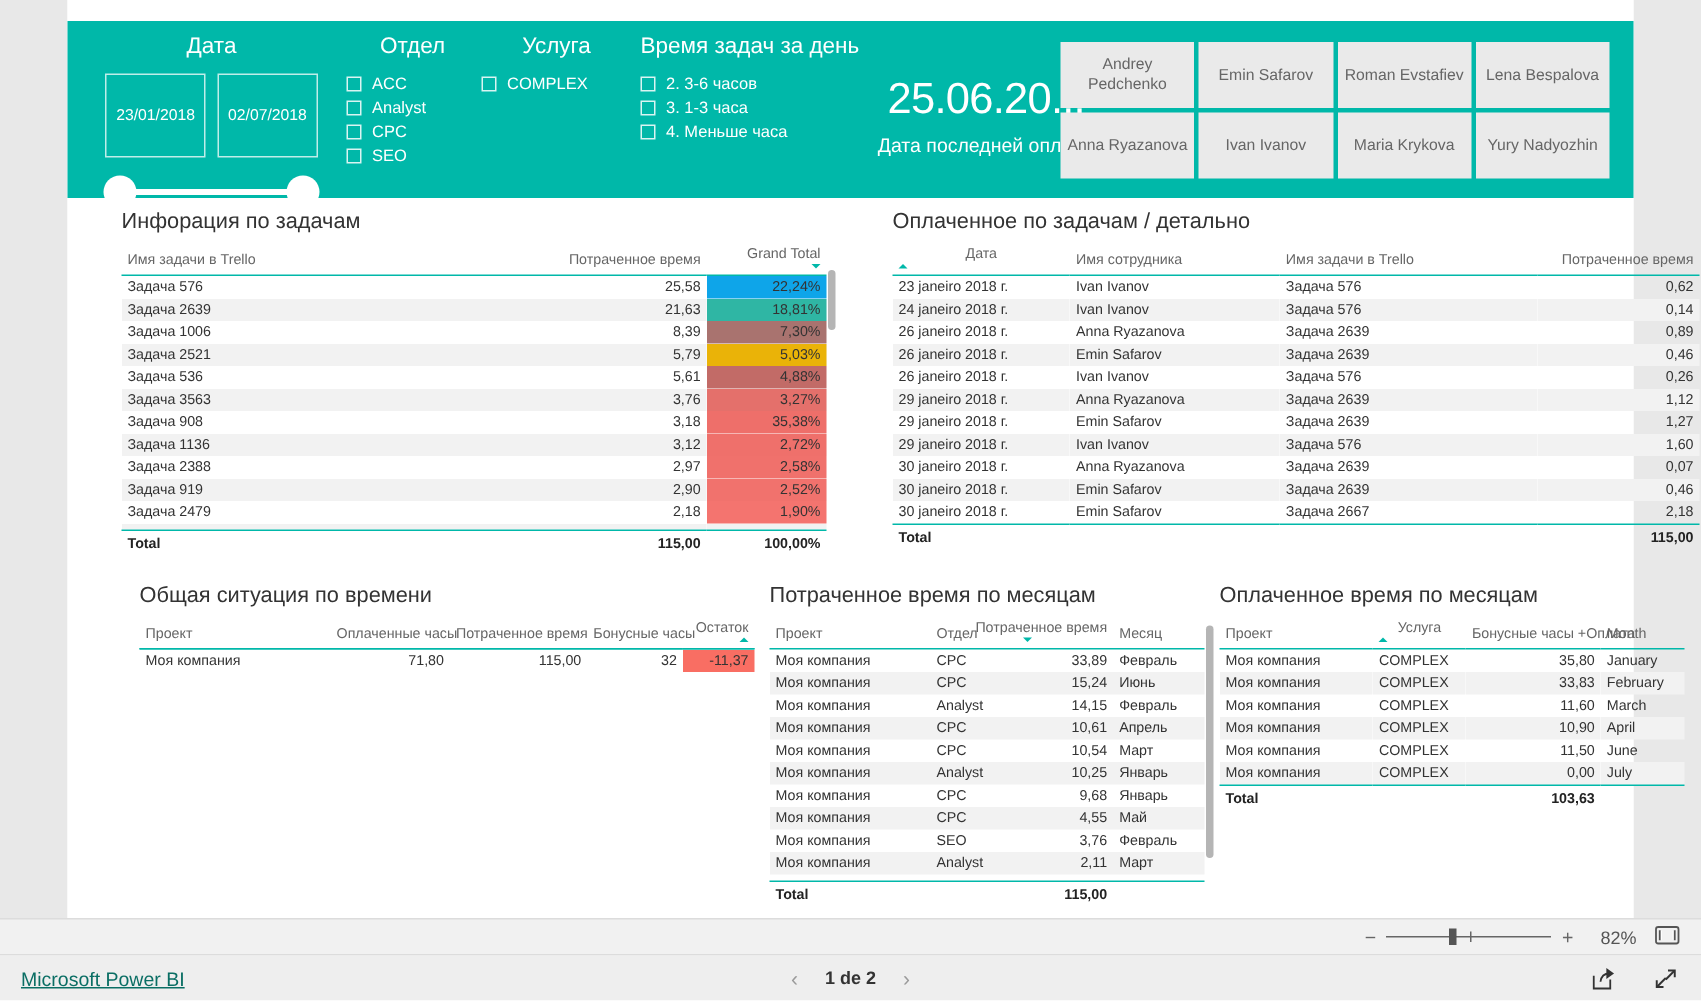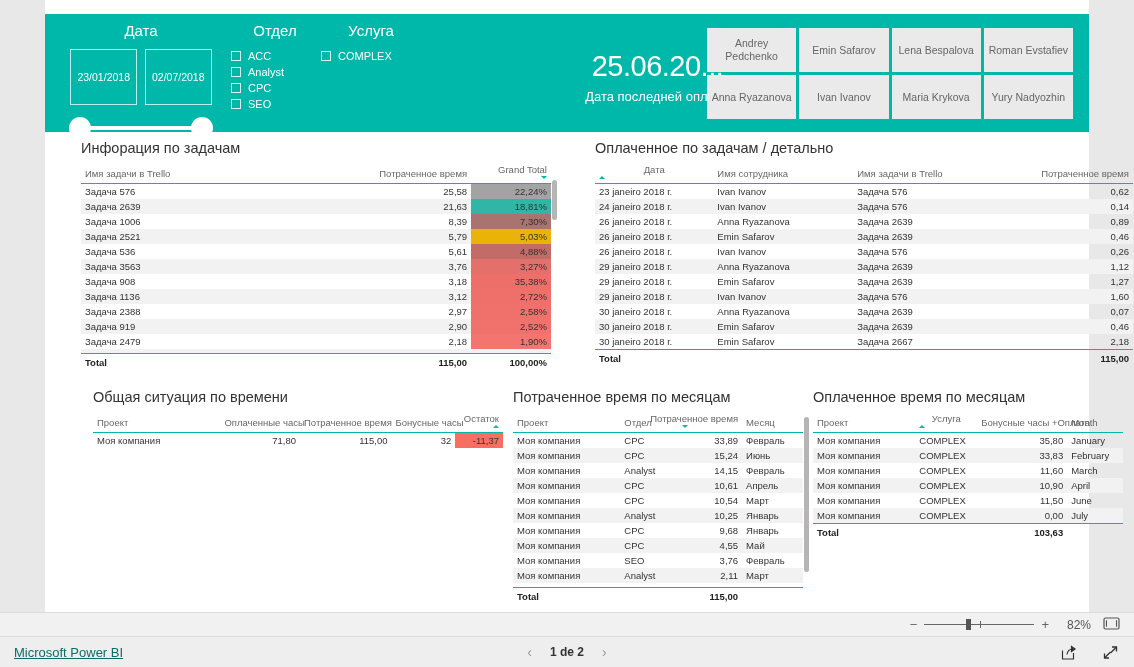--- a/index.html
+++ b/index.html
@@ -207,31 +207,48 @@
       <div class="sl-col sl-usluga">
         <div class="hdr-title">Услуга</div>
         <div class="chk-list">
           <div class="chk-row">
             <span class="chk-box"></span>
             <span class="chk-label">COMPLEX</span>
           </div>
         </div>
       </div>
 
+      <div class="sl-col sl-vremya">
+        <div class="hdr-title">Время задач за день</div>
+        <div class="chk-list">
+          <div class="chk-row">
+            <span class="chk-box"></span>
+            <span class="chk-label">2. 3-6 часов</span>
+          </div>
+          <div class="chk-row">
+            <span class="chk-box"></span>
+            <span class="chk-label">3. 1-3 часа</span>
+          </div>
+          <div class="chk-row">
+            <span class="chk-box"></span>
+            <span class="chk-label">4. Меньше часа</span>
+          </div>
+        </div>
+      </div>
 
       <div class="kpi">
         <div class="kpi-value">25.06.20...</div>
         <div class="kpi-label">Дата последней оплаты</div>
       </div>
 
       <div class="tiles">
         <div class="tile">Andrey Pedchenko</div>
         <div class="tile">Emin Safarov</div>
+        <div class="tile">Roman Evstafiev</div>
         <div class="tile">Lena Bespalova</div>
-        <div class="tile">Roman Evstafiev</div>
         <div class="tile">Anna Ryazanova</div>
         <div class="tile">Ivan Ivanov</div>
         <div class="tile">Maria Krykova</div>
         <div class="tile">Yury Nadyozhin</div>
       </div>
     </div>
 
     <div class="vis" id="vis-tasks">
       <div class="vis-title">Инфорация по задачам</div>
       <div style="position:relative;">
@@ -250,21 +267,21 @@
                   <span>Grand Total</span>
                   <span class="sort-caret"></span>
                 </span>
               </th>
             </tr>
           </thead>
           <tbody id="tasks-body">
               <tr>
                 <td>Задача 576</td>
                 <td class="num">25,58</td>
-                <td class="num gt-cell" style="background:#a3a3a3;">22,24%</td>
+                <td class="num gt-cell" style="background:#0ea5e9;">22,24%</td>
               </tr>
               <tr>
                 <td>Задача 2639</td>
                 <td class="num">21,63</td>
                 <td class="num gt-cell" style="background:#2FB6A4;">18,81%</td>
               </tr>
               <tr>
                 <td>Задача 1006</td>
                 <td class="num">8,39</td>
                 <td class="num gt-cell" style="background:#A9736F;">7,30%</td>

